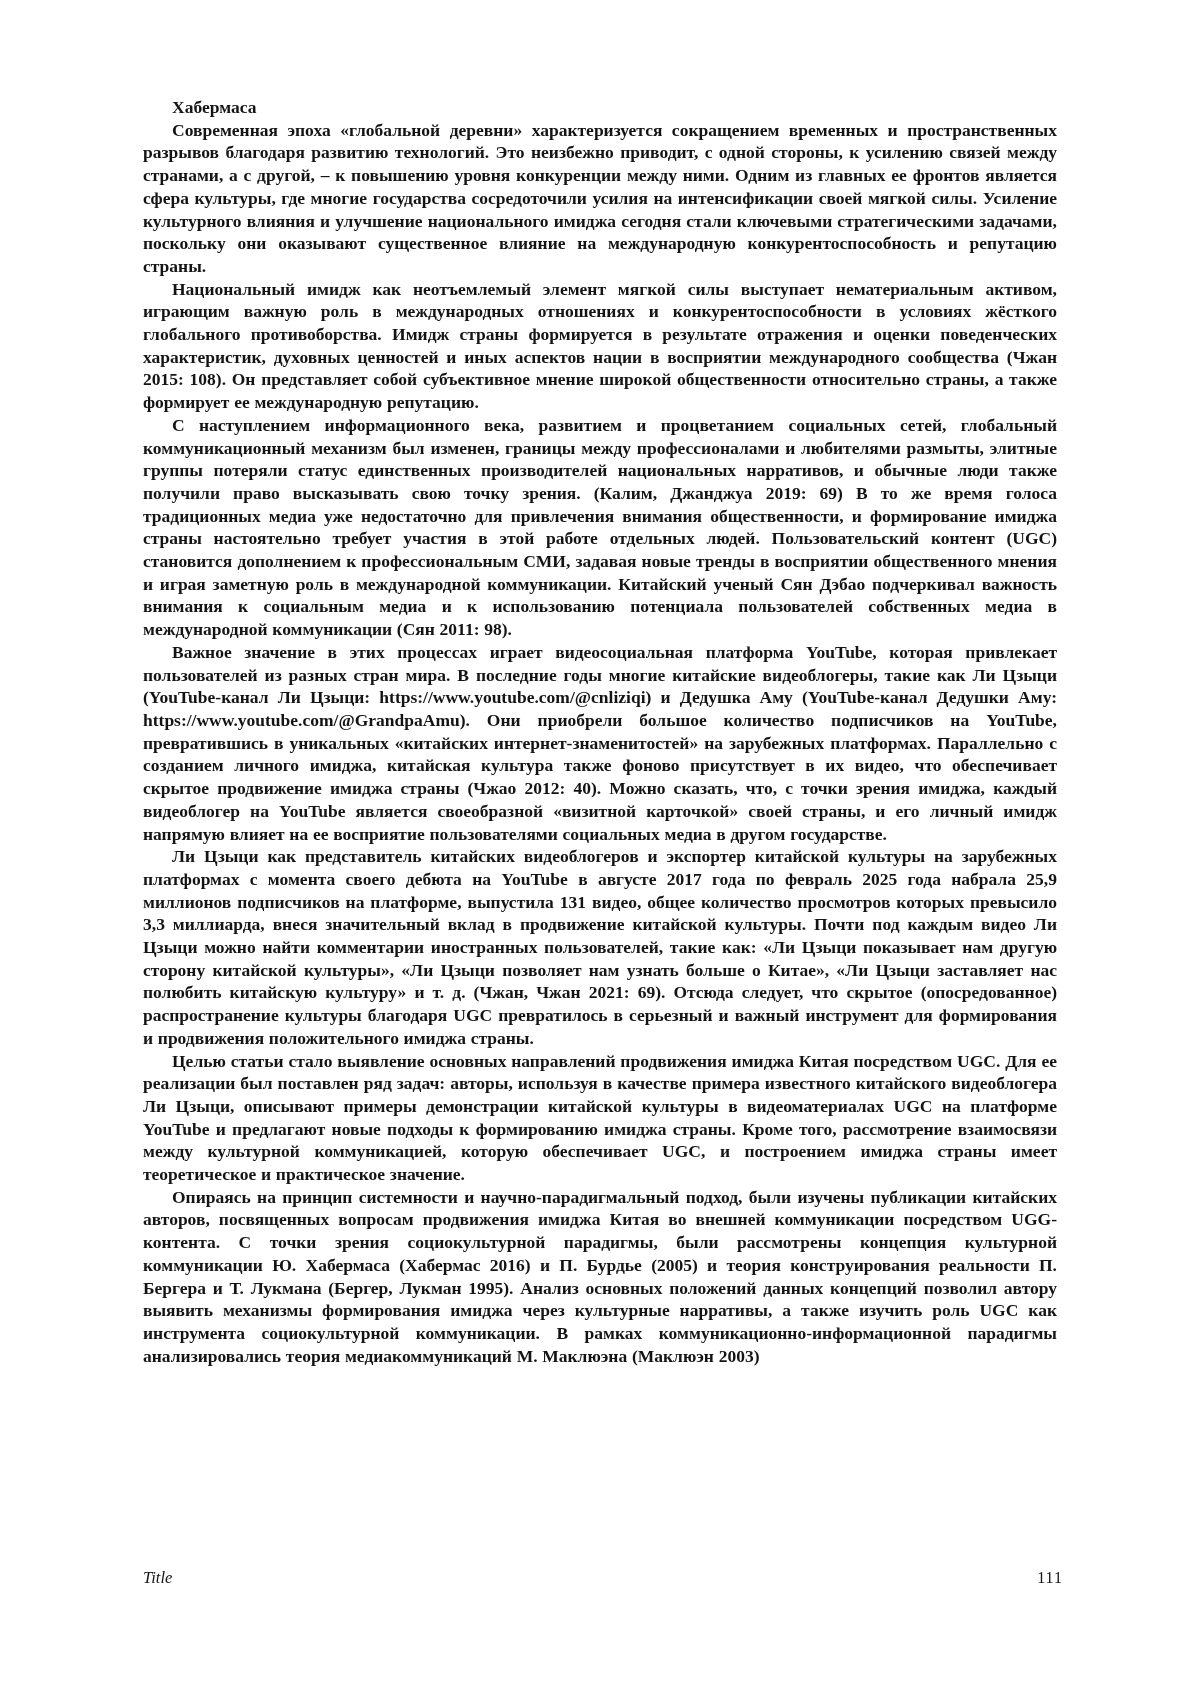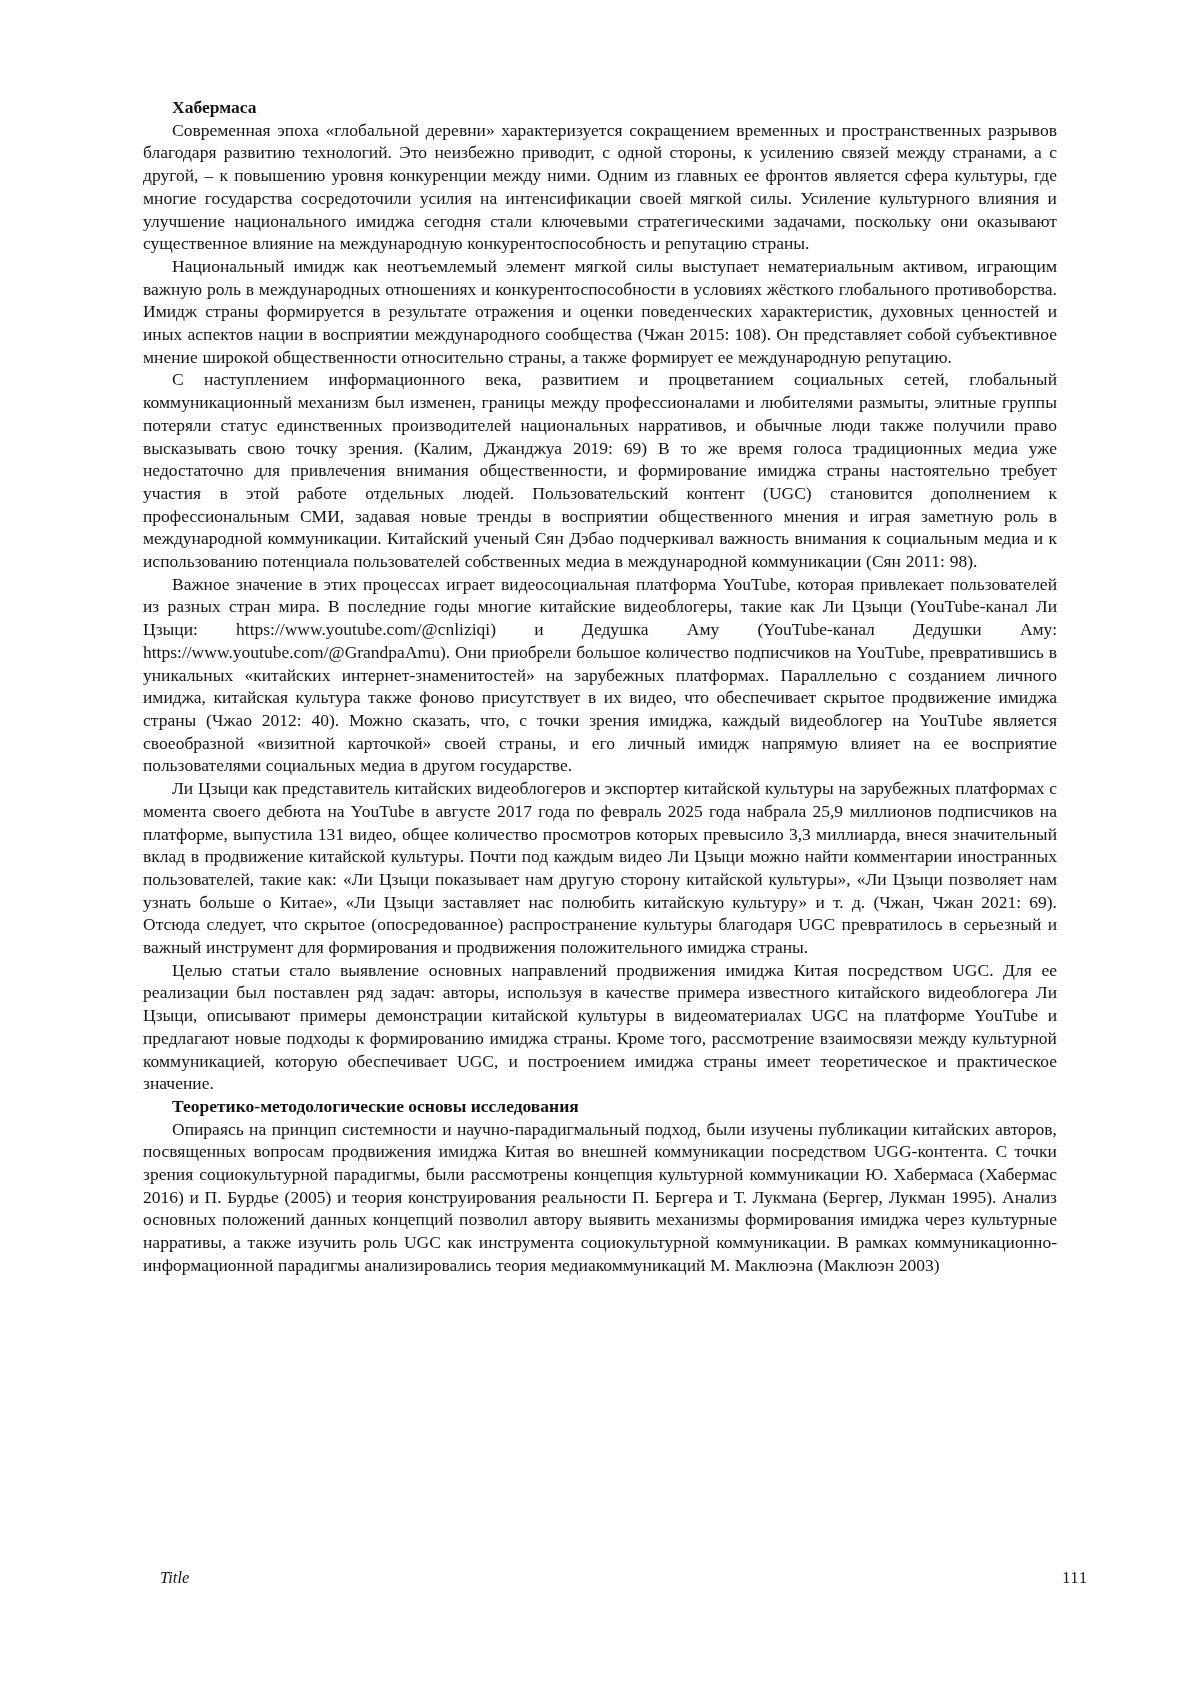--- a/index.html
+++ b/index.html
@@ -40,30 +40,30 @@
     line-height: 22.7px;
     font-weight: bold;
     margin: 0;
     text-indent: 29px;
     text-align: left;
   }
   .para {
     margin: 0;
     text-indent: 29px;
     word-spacing: 0.02em;
+    font-weight: bold;
   }
   .page-footer {
     position: absolute;
     left: 143px;
-    right: 112px;
+    right: 137px;
     top: 1568px;
     display: flex;
     justify-content: space-between;
     align-items: baseline;
-    margin-left: 17px;
   }
   .footer-title {
     font-style: italic;
     font-size: 16.5px;
   }
   .page-number {
     font-size: 16px;
     letter-spacing: 1px;
   }
 </style>
@@ -82,21 +82,20 @@
     <p class="para">Национальный имидж как неотъемлемый элемент мягкой силы выступает нематериальным активом, играющим важную роль в международных отношениях и конкурентоспособности в условиях жёсткого глобального противоборства. Имидж страны формируется в результате отражения и оценки поведенческих характеристик, духовных ценностей и иных аспектов нации в восприятии международного сообщества (Чжан 2015: 108). Он представляет собой субъективное мнение широкой общественности относительно страны, а также формирует ее международную репутацию.</p>
 
     <p class="para">С наступлением информационного века, развитием и процветанием социальных сетей, глобальный коммуникационный механизм был изменен, границы между профессионалами и любителями размыты, элитные группы потеряли статус единственных производителей национальных нарративов, и обычные люди также получили право высказывать свою точку зрения. (Калим, Джанджуа 2019: 69) В то же время голоса традиционных медиа уже недостаточно для привлечения внимания общественности, и формирование имиджа страны настоятельно требует участия в этой работе отдельных людей. Пользовательский контент (UGC) становится дополнением к профессиональным СМИ, задавая новые тренды в восприятии общественного мнения и играя заметную роль в международной коммуникации. Китайский ученый Сян Дэбао подчеркивал важность внимания к социальным медиа и к использованию потенциала пользователей собственных медиа в международной коммуникации (Сян 2011: 98).</p>
 
     <p class="para">Важное значение в этих процессах играет видеосоциальная платформа YouTube, которая привлекает пользователей из разных стран мира. В последние годы многие китайские видеоблогеры, такие как Ли Цзыци (YouTube-канал Ли Цзыци: https://www.youtube.com/@cnliziqi) и Дедушка Аму (YouTube-канал Дедушки Аму: https://www.youtube.com/@GrandpaAmu). Они приобрели большое количество подписчиков на YouTube, превратившись в уникальных «китайских интернет-знаменитостей» на зарубежных платформах. Параллельно с созданием личного имиджа, китайская культура также фоново присутствует в их видео, что обеспечивает скрытое продвижение имиджа страны (Чжао 2012: 40). Можно сказать, что, с точки зрения имиджа, каждый видеоблогер на YouTube является своеобразной «визитной карточкой» своей страны, и его личный имидж напрямую влияет на ее восприятие пользователями социальных медиа в другом государстве.</p>
 
     <p class="para">Ли Цзыци как представитель китайских видеоблогеров и экспортер китайской культуры на зарубежных платформах с момента своего дебюта на YouTube в августе 2017 года по февраль 2025 года набрала 25,9 миллионов подписчиков на платформе, выпустила 131 видео, общее количество просмотров которых превысило 3,3 миллиарда, внеся значительный вклад в продвижение китайской культуры. Почти под каждым видео Ли Цзыци можно найти комментарии иностранных пользователей, такие как: «Ли Цзыци показывает нам другую сторону китайской культуры», «Ли Цзыци позволяет нам узнать больше о Китае», «Ли Цзыци заставляет нас полюбить китайскую культуру» и т. д. (Чжан, Чжан 2021: 69). Отсюда следует, что скрытое (опосредованное) распространение культуры благодаря UGC превратилось в серьезный и важный инструмент для формирования и продвижения положительного имиджа страны.</p>
 
     <p class="para">Целью статьи стало выявление основных направлений продвижения имиджа Китая посредством UGC. Для ее реализации был поставлен ряд задач: авторы, используя в качестве примера известного китайского видеоблогера Ли Цзыци, описывают примеры демонстрации китайской культуры в видеоматериалах UGC на платформе YouTube и предлагают новые подходы к формированию имиджа страны. Кроме того, рассмотрение взаимосвязи между культурной коммуникацией, которую обеспечивает UGC, и построением имиджа страны имеет теоретическое и практическое значение.</p>
 
-    <h2 class="section-heading">Теоретико-методологические основы исследования</h2>
 
     <p class="para">Опираясь на принцип системности и научно-парадигмальный подход, были изучены публикации китайских авторов, посвященных вопросам продвижения имиджа Китая во внешней коммуникации посредством UGG-контента. С точки зрения социокультурной парадигмы, были рассмотрены концепция культурной коммуникации Ю. Хабермаса (Хабермас 2016) и П. Бурдье (2005) и теория конструирования реальности П. Бергера и Т. Лукмана (Бергер, Лукман 1995). Анализ основных положений данных концепций позволил автору выявить механизмы формирования имиджа через культурные нарративы, а также изучить роль UGC как инструмента социокультурной коммуникации. В рамках коммуникационно-информационной парадигмы анализировались теория медиакоммуникаций М. Маклюэна (Маклюэн 2003)</p>
 
   </main>
 
   <footer class="page-footer">
     <span class="footer-title">Title</span>
     <span class="page-number">111</span>
   </footer>
 

